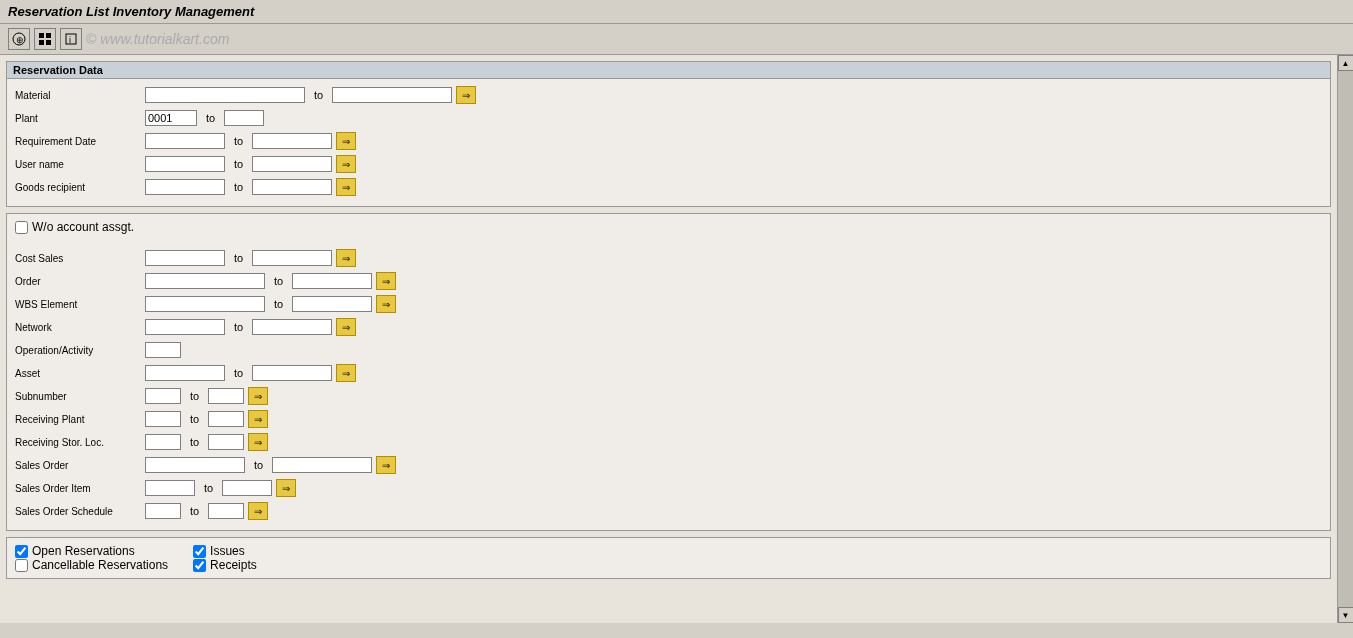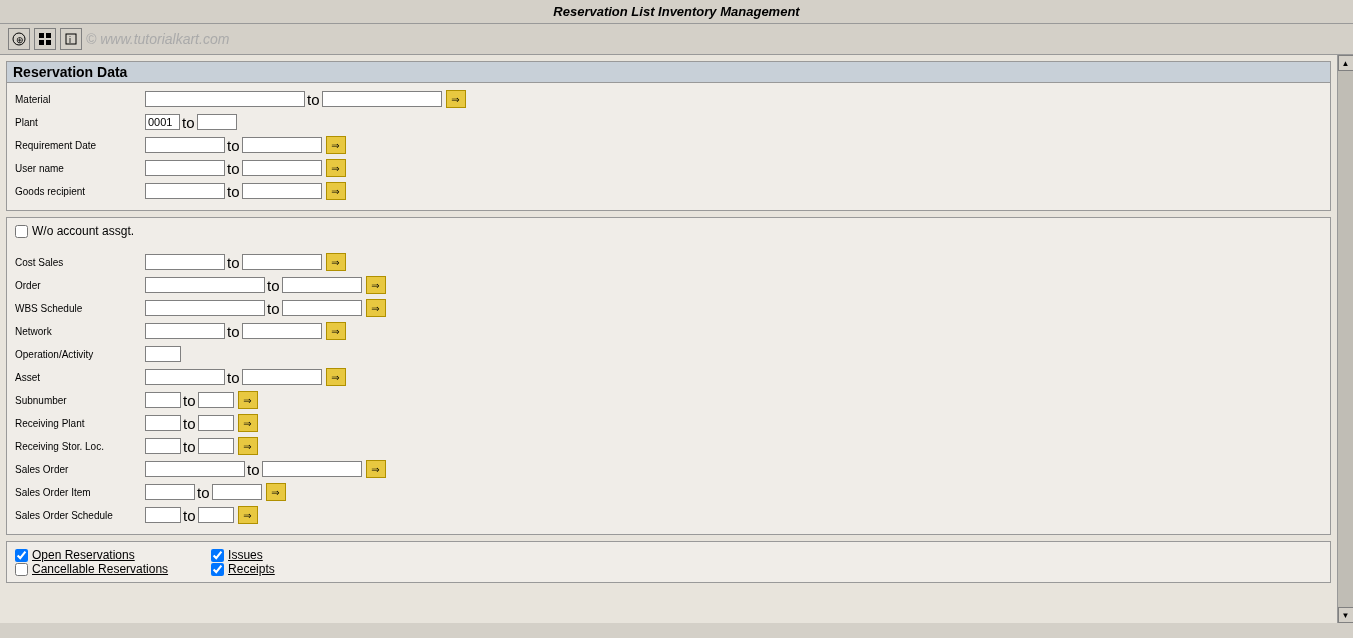--- a/index.html
+++ b/index.html
@@ -9,21 +9,20 @@
       background: #d4d0c8;
       color: #000;
     }
     .title-bar {
       background: #d4d0c8;
       padding: 4px 8px;
       font-weight: bold;
       font-size: 13px;
       font-style: italic;
       border-bottom: 1px solid #999;
-      text-align: center;
     }
     .toolbar {
       background: #d4d0c8;
       padding: 4px 8px;
       display: flex;
       align-items: center;
       border-bottom: 1px solid #999;
       gap: 4px;
     }
     .toolbar-btn {
@@ -80,21 +79,21 @@
     }
     .section {
       border: 1px solid #999;
       margin-bottom: 6px;
       background: #f0ede8;
     }
     .section-header {
       background: #c8d0d8;
       padding: 2px 6px;
       font-weight: bold;
-      font-size: 14px;
+      font-size: 11px;
       border-bottom: 1px solid #999;
     }
     .section-body {
       padding: 6px 8px;
     }
     .form-row {
       display: flex;
       align-items: center;
       margin-bottom: 3px;
       min-height: 20px;
@@ -106,22 +105,22 @@
       flex-shrink: 0;
     }
     .form-input {
       height: 16px;
       border: 1px solid #808080;
       background: #fff;
       font-size: 11px;
       padding: 0 2px;
     }
     .to-label {
-      margin: 0 2px;
-      font-size: 15px;
+      margin: 0 9px;
+      font-size: 11px;
     }
     .arrow-btn {
       width: 20px;
       height: 18px;
       background: #e8c840;
       border: 1px solid #b09000;
       margin-left: 4px;
       cursor: pointer;
       display: flex;
       align-items: center;
@@ -186,21 +185,21 @@
         <div class="form-row">
           <span class="form-label">Material</span>
           <input class="form-input" style="width: 160px;" type="text" value="">
           <span class="to-label">to</span>
           <input class="form-input" style="width: 120px;" type="text" value="">
           <button class="arrow-btn">⇒</button>
         </div>
 
         <div class="form-row">
           <span class="form-label">Plant</span>
-          <input class="form-input" style="width: 35px;" type="text" value="0001">
+          <input class="form-input" style="width: 52px;" type="text" value="0001">
           <span class="to-label">to</span>
           <input class="form-input" style="width: 40px;" type="text" value="">
         </div>
 
         <div class="form-row">
           <span class="form-label">Requirement Date</span>
           <input class="form-input" style="width: 80px;" type="text" value="">
           <span class="to-label">to</span>
           <input class="form-input" style="width: 80px;" type="text" value="">
           <button class="arrow-btn">⇒</button>
@@ -243,21 +242,21 @@
 
         <div class="form-row">
           <span class="form-label">Order</span>
           <input class="form-input" style="width: 120px;" type="text" value="">
           <span class="to-label">to</span>
           <input class="form-input" style="width: 80px;" type="text" value="">
           <button class="arrow-btn">⇒</button>
         </div>
 
         <div class="form-row">
-          <span class="form-label">WBS Schedule</span>
+          <span class="form-label">WBS Element</span>
           <input class="form-input" style="width: 120px;" type="text" value="">
           <span class="to-label">to</span>
           <input class="form-input" style="width: 80px;" type="text" value="">
           <button class="arrow-btn">⇒</button>
         </div>
 
         <div class="form-row">
           <span class="form-label">Network</span>
           <input class="form-input" style="width: 80px;" type="text" value="">
           <span class="to-label">to</span>
@@ -324,21 +323,21 @@
           <span class="to-label">to</span>
           <input class="form-input" style="width: 36px;" type="text" value="">
           <button class="arrow-btn">⇒</button>
         </div>
 
       </div>
     </div>
 
     <div class="section">
       <div class="section-body">
-        <div style="display:flex; gap:43px;text-decoration:underline;">
+        <div style="display:flex; gap:25px;">
           <div>
             <div class="scope-item">
               <input type="checkbox" checked="" style="">
               <span>Open Reservations</span>
             </div>
             <div class="scope-item">
               <input type="checkbox" style="">
               <span>Cancellable Reservations</span>
             </div>
           </div>

